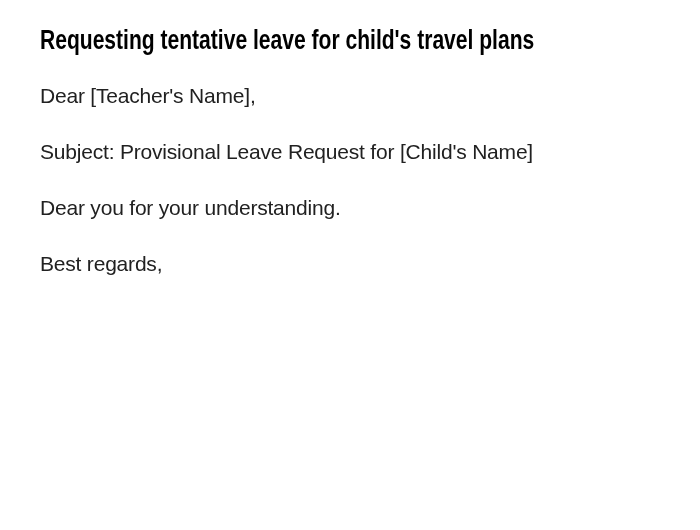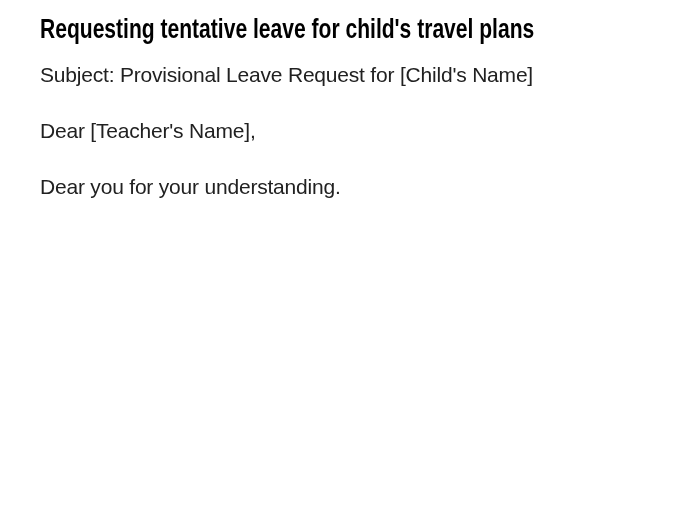--- a/index.html
+++ b/index.html
@@ -10,21 +10,21 @@
   body {
     width: 700px;
     height: 530px;
     overflow: hidden;
     font-family: "Liberation Sans", sans-serif;
   }
   .page {
     box-sizing: border-box;
     width: 700px;
     height: 514px;
-    padding: 13px 20px 0 40px;
+    padding: 24px 20px 0 40px;
     background: #ffffff;
   }
   .doc-title {
     margin: 0;
     font-size: 27px;
     line-height: 33px;
     font-weight: 700;
     color: #000000;
     white-space: nowrap;
     letter-spacing: 0;
@@ -43,21 +43,22 @@
   .para.first {
     margin-top: 11px;
   }
 </style>
 </head>
 <body>
 
 <div class="page">
   <h1 class="doc-title">Requesting tentative leave for child's travel plans</h1>
 
+  <p class="para">Dear [Teacher's Name],</p>
+
   <p class="para first">Subject: Provisional Leave Request for [Child's Name]</p>
-
-  <p class="para">Dear [Teacher's Name],</p>
 
 
   <p class="para">Dear you for your understanding.</p>
 
+  <p class="para">Best regards,</p>
 
 </div>
 
 </body></html>

